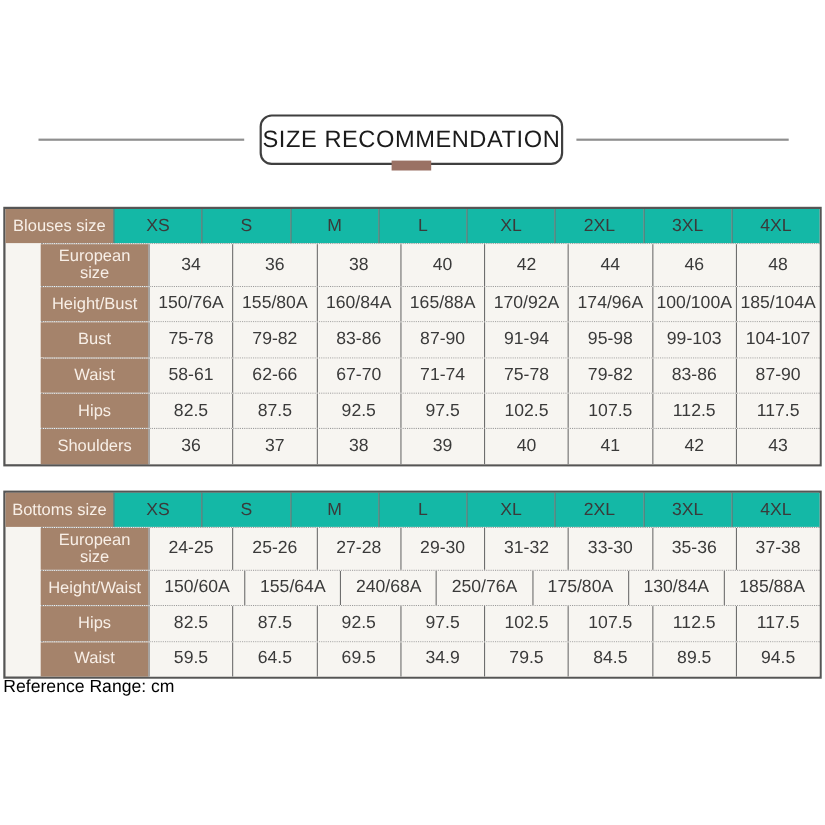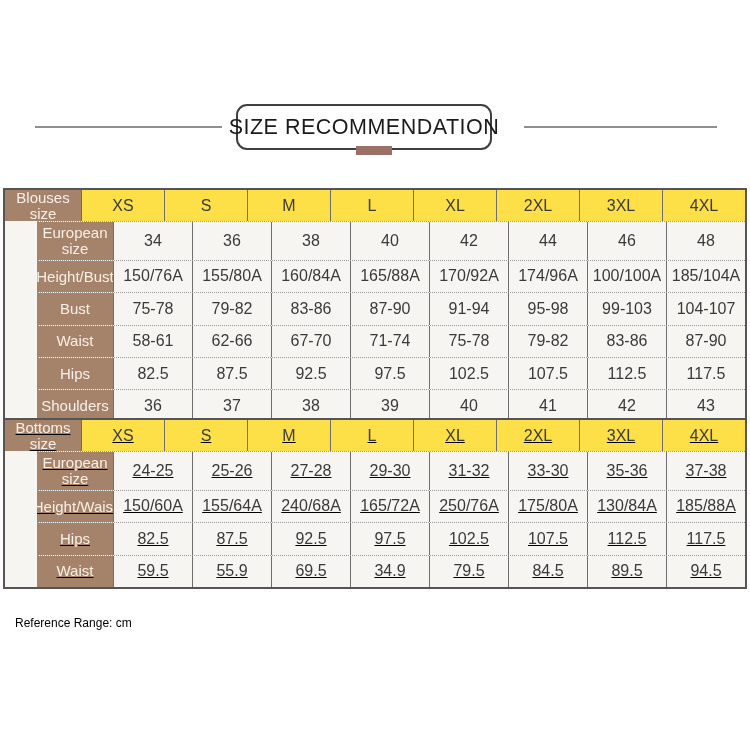--- a/index.html
+++ b/index.html
@@ -11,56 +11,56 @@
     overflow: hidden;
   }
 
   
   .page-header { position: absolute; top: 104px; left: 0; width: 750px; height: 56px; }
   .hline { position: absolute; top: 22px; height: 2px; background: #8f8f8f; }
   .hline.left  { left: 35px;  width: 187px; }
   .hline.right { left: 524px; width: 193px; }
   .title-box {
     position: absolute; left: 236px; top: 0;
-    width: 256px; height: 46px;
+    width: 276px; height: 46px;
     border: 2px solid #3f3f3f; border-radius: 11px;
     box-sizing: border-box; background: #ffffff;
     display: flex; align-items: center; justify-content: center;
   }
   .title-box span { font-size: 21.5px; color: #1b1b1b; letter-spacing: 0.5px; white-space: nowrap; }
   .accent-bar { position: absolute; left: 356px; top: 42px; width: 36px; height: 9px; background: #9a7164; }
 
   
   .size-table {
     position: absolute; left: 3px; width: 744px;
     border: 2px solid #555555; box-sizing: border-box;
     display: flex; flex-direction: column; background: #f7f5f1;
   }
   #table-blouses { top: 188px; }
-  #table-bottoms { top: 418px; text-decoration: underline; }
+  #table-bottoms { top: 446px; }
   .trow { display: flex; height: 31.4px; flex: none; }
   .trow.tall-row { height: 37.4px; }
   .trow + .trow { border-top: 1px dotted #9a9a9a; margin-left: 32px; }
   .tcell {
     display: flex; align-items: center; justify-content: center;
     text-align: center; box-sizing: border-box; overflow: hidden;
   }
   .label-cell {
-    width: 76px; flex: none;
+    width: 98px; flex: none;
     background: #a5836b; color: #f8efe7;
     font-size: 15px; line-height: 1.05; padding: 1px 2px;
   }
   .data-cell {
     flex: 1; border-left: 1px solid #6e6e6e;
     background: #f7f5f1; color: #3a3a3a; font-size: 16px;
   }
-  .header-row .data-cell { background: #fde047; }
+  .header-row .data-cell { background: #14b8a6; }
 
   
-  .footer-note { position: absolute; left: 15px; top: 616px; font-size: 12px; color: #000000; }
+  .footer-note { position: absolute; left: 3px; top: 616px; font-size: 16px; color: #000000; }
 </style>
 </head>
 <body>
 
 <div class="page-header">
   <div class="hline left"></div>
   <div class="title-box">
     <span>SIZE RECOMMENDATION</span>
   </div>
   <div class="hline right"></div>
@@ -168,41 +168,40 @@
       <div class="tcell data-cell">31-32</div>
       <div class="tcell data-cell">33-30</div>
       <div class="tcell data-cell">35-36</div>
       <div class="tcell data-cell">37-38</div>
     </div>
     <div class="trow">
       <div class="tcell label-cell">Height/Waist</div>
       <div class="tcell data-cell">150/60A</div>
       <div class="tcell data-cell">155/64A</div>
       <div class="tcell data-cell">240/68A</div>
-      <div class="tcell data-cell">165/72A</div>
       <div class="tcell data-cell">250/76A</div>
       <div class="tcell data-cell">175/80A</div>
       <div class="tcell data-cell">130/84A</div>
       <div class="tcell data-cell">185/88A</div>
     </div>
     <div class="trow">
       <div class="tcell label-cell">Hips</div>
       <div class="tcell data-cell">82.5</div>
       <div class="tcell data-cell">87.5</div>
       <div class="tcell data-cell">92.5</div>
       <div class="tcell data-cell">97.5</div>
       <div class="tcell data-cell">102.5</div>
       <div class="tcell data-cell">107.5</div>
       <div class="tcell data-cell">112.5</div>
       <div class="tcell data-cell">117.5</div>
     </div>
     <div class="trow">
       <div class="tcell label-cell">Waist</div>
       <div class="tcell data-cell">59.5</div>
-      <div class="tcell data-cell">55.9</div>
+      <div class="tcell data-cell">64.5</div>
       <div class="tcell data-cell">69.5</div>
       <div class="tcell data-cell">34.9</div>
       <div class="tcell data-cell">79.5</div>
       <div class="tcell data-cell">84.5</div>
       <div class="tcell data-cell">89.5</div>
       <div class="tcell data-cell">94.5</div>
     </div>
   </div>
 
 <div class="footer-note">Reference Range: cm</div>

